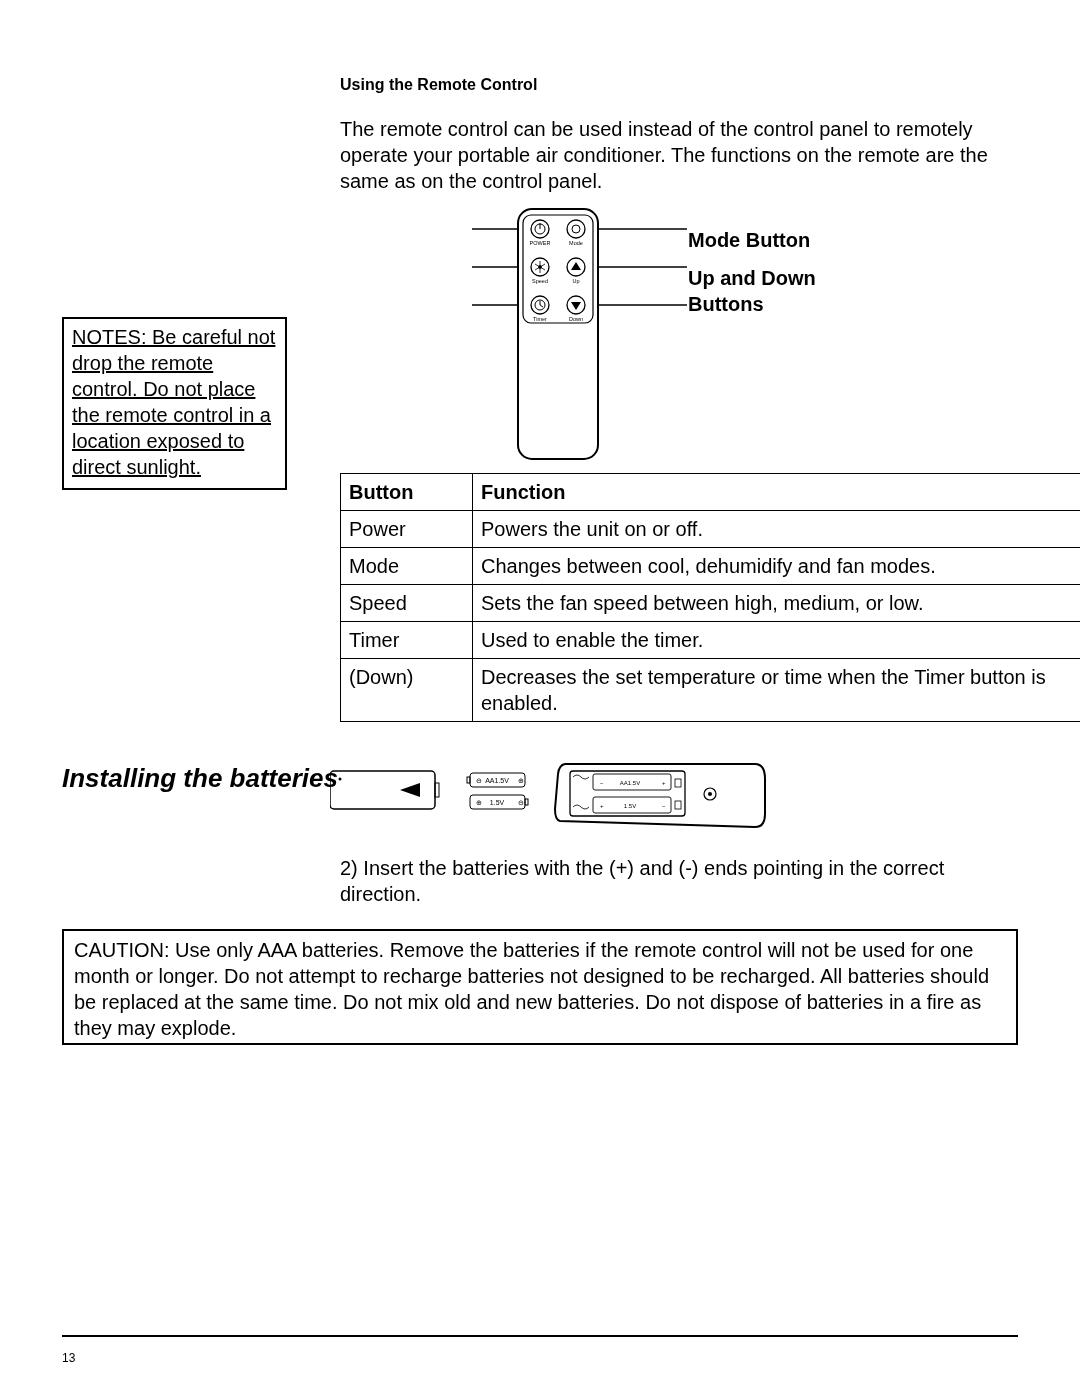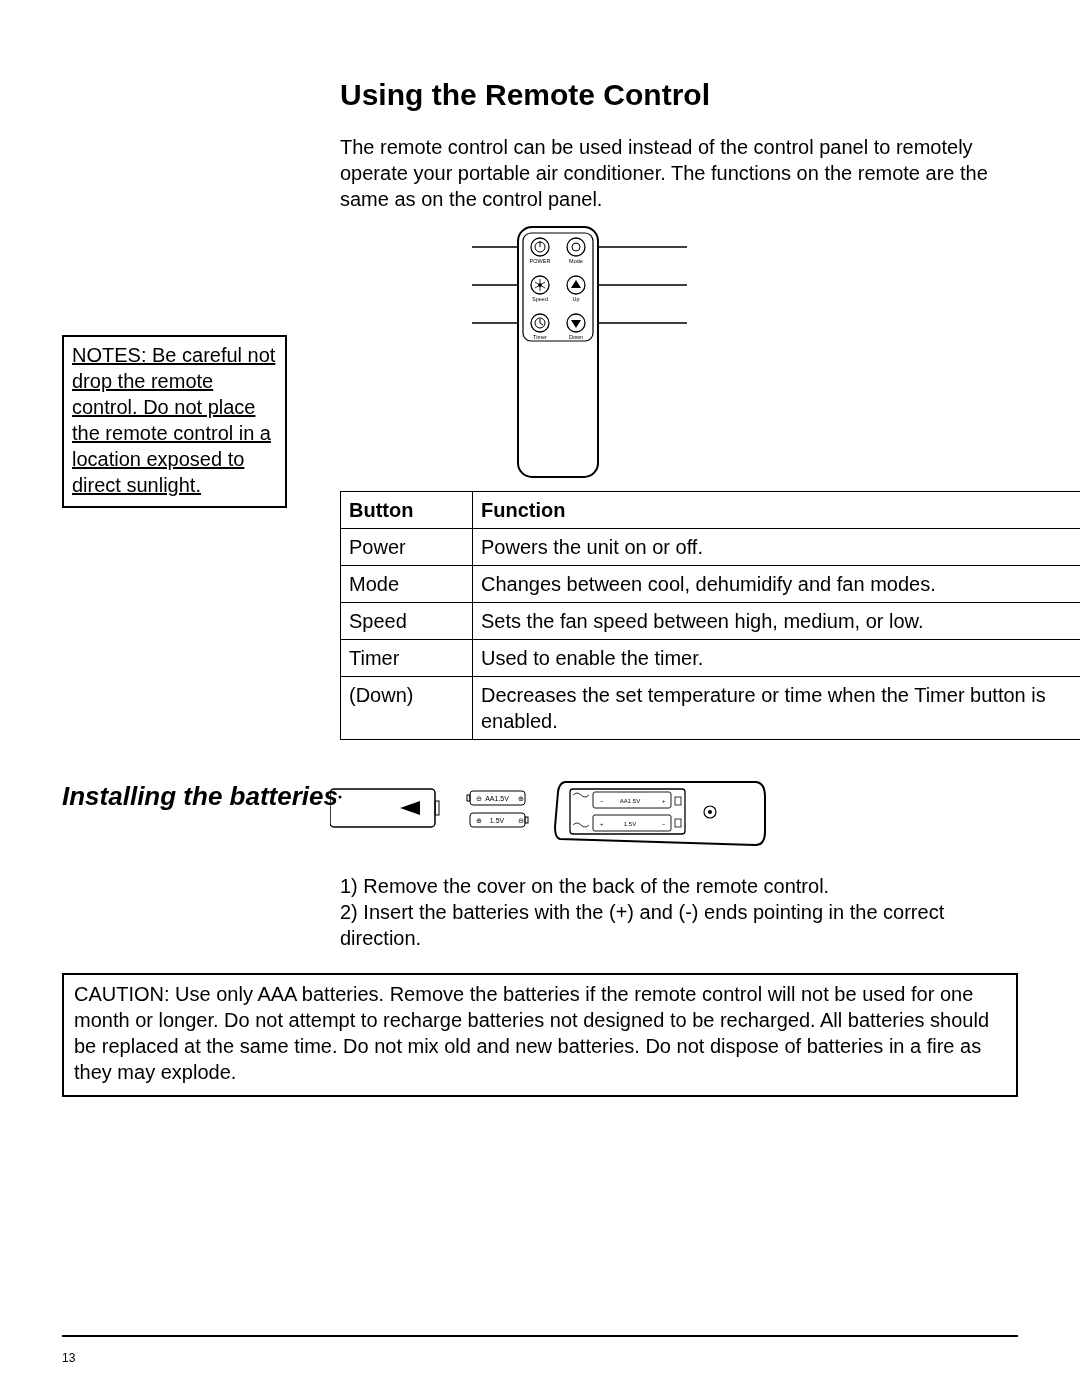--- a/index.html
+++ b/index.html
@@ -12,21 +12,21 @@
       background: #fff;
       width: 1080px;
       height: 1397px;
       position: relative;
       padding: 75px 62px 40px 62px;
       font-size: 20px;
       line-height: 1.3;
     }
     .section-title {
       font-weight: bold;
-      font-size: 30px;
+      font-size: 16px;
       margin-left: 278px;
       margin-bottom: 20px;
     }
     .intro {
       margin-left: 278px;
       margin-right: 15px;
       margin-bottom: 18px;
     }
     .remote-row {
       position: relative;
@@ -99,21 +99,21 @@
       left: 268px;
       top: -3px;
     }
     .steps {
       margin-left: 278px;
       margin-right: 40px;
       margin-bottom: 22px;
     }
     .caution-box {
       border: 2px solid #000;
-      padding: 6px 10px 10px 10px;
+      padding: 6px 10px 2px 10px;
       margin: 0 0 0 0;
     }
     .footer-line {
       position: absolute;
       left: 62px;
       right: 62px;
       bottom: 60px;
       border-top: 2px solid #000;
     }
     .page-num {
@@ -181,20 +181,24 @@
     </g>
 
     <text x="68" y="38" font-size="5.5" text-anchor="middle">POWER</text>
     <text x="104" y="38" font-size="5.5" text-anchor="middle">Mode</text>
     <text x="68" y="76" font-size="5.5" text-anchor="middle">Speed</text>
     <text x="104" y="76" font-size="5.5" text-anchor="middle">Up</text>
     <text x="68" y="114" font-size="5.5" text-anchor="middle">Timer</text>
     <text x="104" y="114" font-size="5.5" text-anchor="middle">Down</text>
   </svg>
 
+  <div class="labels-right">
+    <div>Mode Button</div>
+    <div>Up and Down Buttons</div>
+  </div>
 
 </div>
 
 <table class="button-table">
   <thead>
     <tr>
       <th class="col-btn">Button</th>
       <th>Function</th>
     </tr>
   </thead>
@@ -266,20 +270,19 @@
       <rect x="120" y="20" width="6" height="8" fill="none" stroke="#000" stroke-width="0.8"></rect>
       <rect x="120" y="42" width="6" height="8" fill="none" stroke="#000" stroke-width="0.8"></rect>
 
       <circle cx="155" cy="35" r="6" fill="none" stroke="#000" stroke-width="1.2"></circle>
       <circle cx="155" cy="35" r="2" fill="#000"></circle>
     </g>
   </svg>
 </div>
 
 <div class="steps" id="steps-container">
-    <div>1) Remove the cover on the back of the remote control.</div>
     <div>2) Insert the batteries with the (+) and (-) ends pointing in the correct direction.</div>
   </div>
 
 <div class="caution-box">CAUTION: Use only AAA batteries. Remove the batteries if the remote control will not be used for one month or longer. Do not attempt to recharge batteries not designed to be recharged.  All batteries should be replaced at the same time. Do not mix old and new batteries. Do not dispose of batteries in a fire as they may explode.</div>
 
 <div class="footer-line"></div>
 <div class="page-num">13</div>
 
 </body></html>

